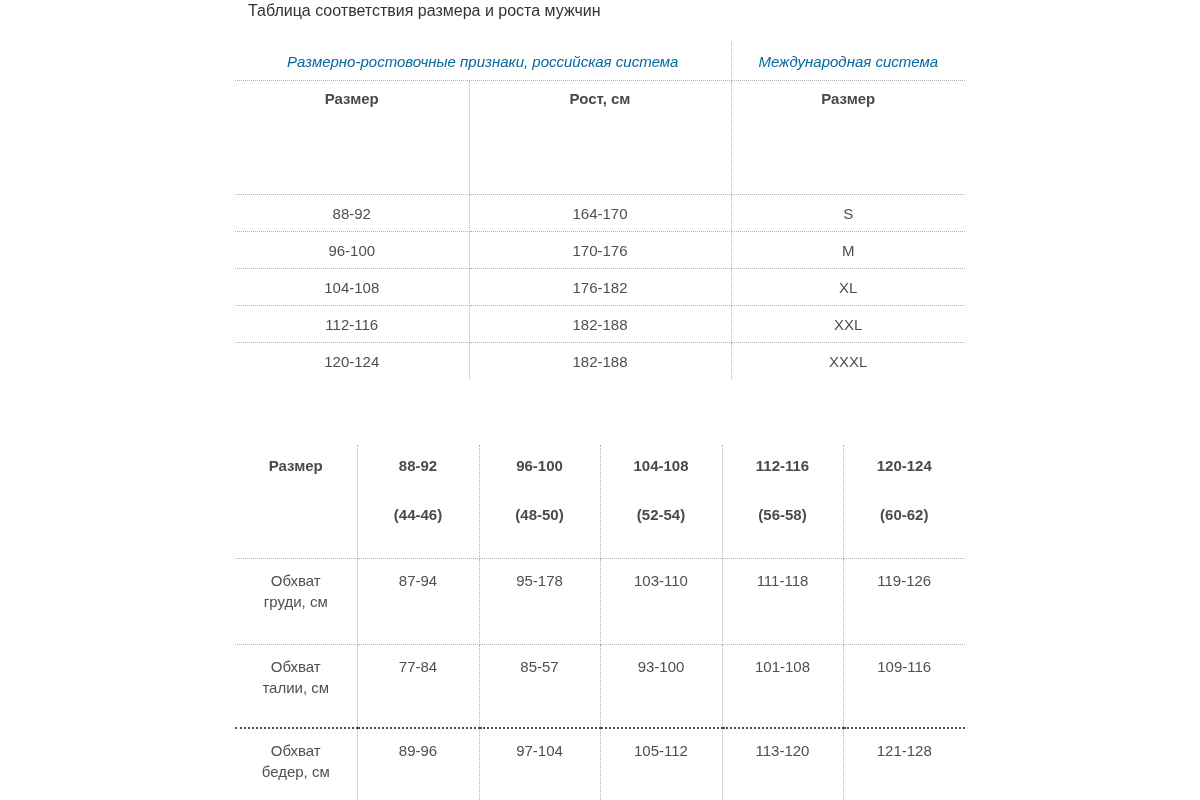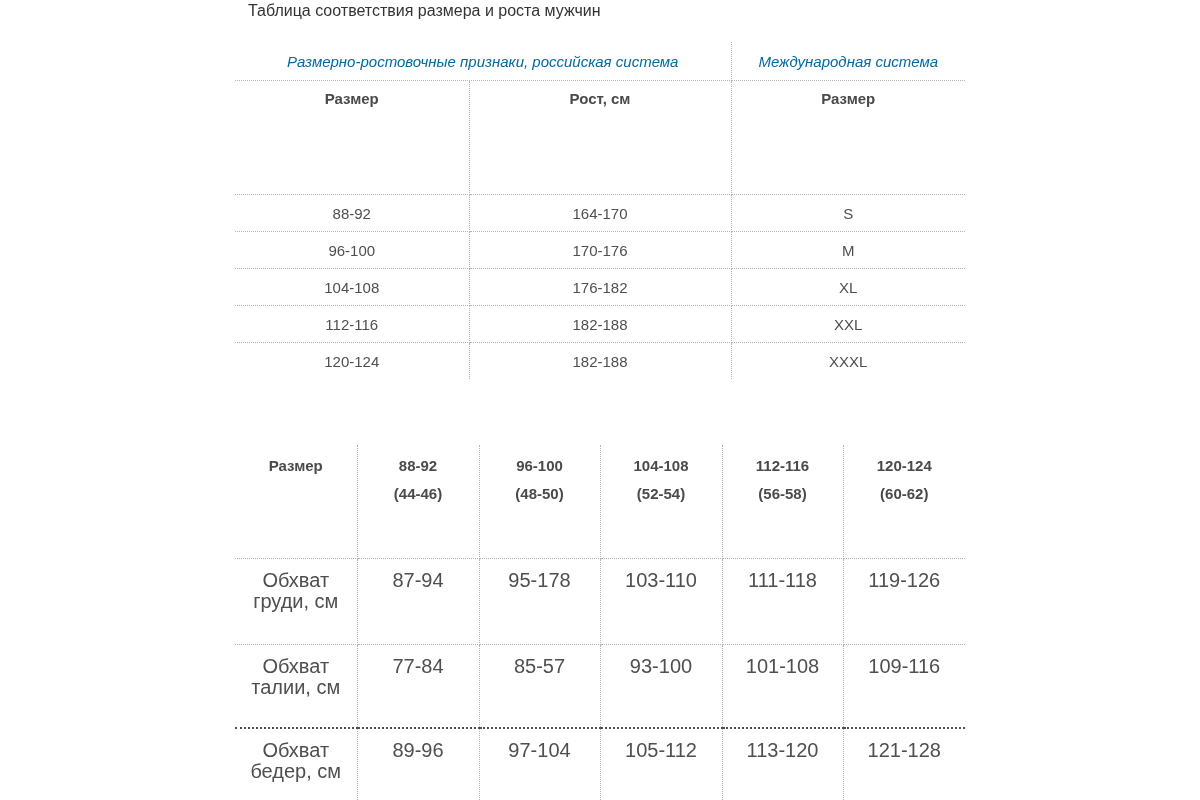--- a/index.html
+++ b/index.html
@@ -42,25 +42,25 @@
 
   
   .m-table { position:absolute; left:235px; top:445px; width:730px; }
 
   .m-table thead th {
     height:103px; vertical-align:top; padding-top:10px; text-align:center;
     font-weight:bold; font-size:15px; color:#4a4a4a; line-height:21px;
     border-bottom:1px dotted #b3b3b3;
   }
   .m-table thead th:not(:last-child) { border-right:1px dotted #b3b3b3; }
-  .m-table thead .h2 { margin-top:7px; }
+  .m-table thead .h2 { margin-top:28px; }
 
   .m-table tbody td {
     vertical-align:top; padding-top:11px; text-align:center;
-    font-size:20px; color:#4f4f4f; line-height:21px;
+    font-size:15px; color:#4f4f4f; line-height:21px;
     border-bottom:1px dotted #b3b3b3;
   }
   .m-table tbody td:not(:last-child) { border-right:1px dotted #b3b3b3; }
   .m-table tbody tr.mr0 { height:86px; }
   .m-table tbody tr.mr1 { height:83px; }
   .m-table tbody tr.mr2 { height:78px; }
   .m-table tbody tr.mr1 td { border-bottom:2px dotted #4f4f4f; }
   .m-table tbody tr.mr2 td { border-bottom:1px dotted #b3b3b3; }
 </style>
 </head>

